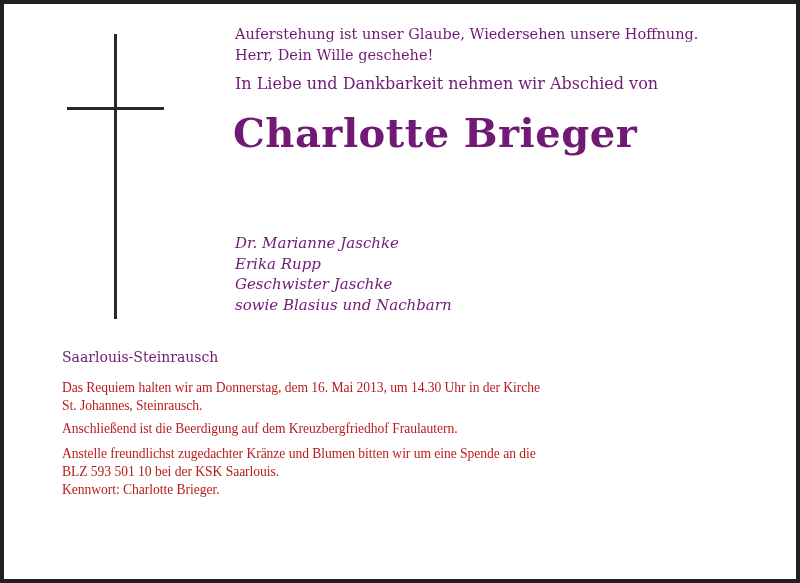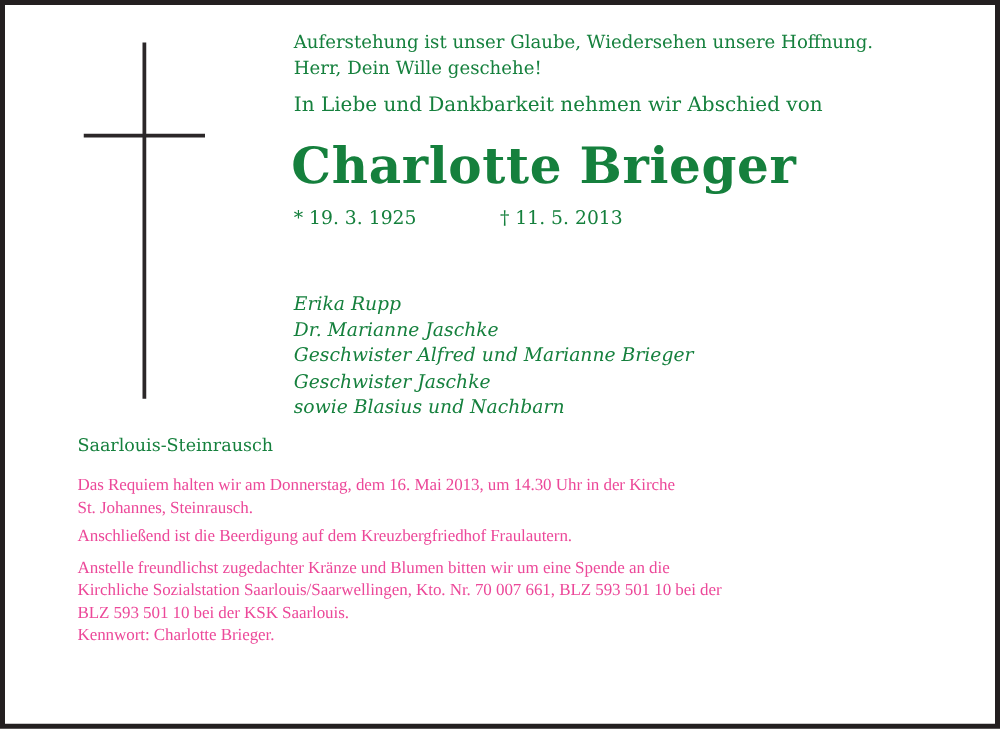--- a/index.html
+++ b/index.html
@@ -1,34 +1,34 @@
 <!DOCTYPE html>
 <html><head>
   <meta charset="utf-8">
   <style>
     html, body { margin: 0; padding: 0; background: #ffffff; }
     body { width: 800px; height: 583px; position: relative; overflow: hidden; }
     .frame {
       position: absolute; left: 0; top: 0; width: 800px; height: 583px;
       box-sizing: border-box; border: 4px solid #231f20; background: #ffffff;
     }
-    .serif { font-family: "DejaVu Serif", "Liberation Serif", serif; color: #15803d; }
+    .serif { font-family: "DejaVu Serif", "Liberation Serif", serif; color: #701a75; }
     .cross-v { position: absolute; left: 110px; top: 30px; width: 3px; height: 285px; background: #2b2728; }
     .cross-h { position: absolute; left: 63px; top: 103px; width: 97px; height: 3px; background: #2b2728; }
     .abs { position: absolute; white-space: nowrap; }
     .motto { left: 231px; top: 20px; font-size: 14.5px; line-height: 21px; }
     .intro { left: 231px; top: 70px; font-size: 16px; line-height: 20px; }
     .name { left: 229px; top: 104px; font-size: 40px; font-weight: bold; line-height: 50px; letter-spacing: 0.5px; }
     .name .gap { display: inline-block; width: 14px; }
     .dates { left: 231px; top: 160px; font-size: 15px; line-height: 20px; }
     .dates .death { position: absolute; left: 165px; top: 0; }
     .mourn { left: 231px; top: 204px; font-size: 15px; line-height: 21px; }
     .mourn-list { left: 231px; top: 229px; font-size: 15px; line-height: 20.5px; font-style: italic; }
     .place { left: 58px; top: 344px; font-size: 14px; line-height: 18px; }
-    .body { left: 58px; font-size: 13.6px; line-height: 18px; font-family: "Liberation Serif", serif; color: #ec4899; letter-spacing: -0.05px; }
+    .body { left: 58px; font-size: 13.6px; line-height: 18px; font-family: "Liberation Serif", serif; color: #b91c1c; letter-spacing: -0.05px; }
     .p1 { top: 375px; }
     .p2 { top: 416px; }
     .p3 { top: 441px; }
     .footer { left: 58px; top: 543px; font-size: 12px; line-height: 16px; }
     .line { display: block; }
   </style>
 </head>
 <body>
 
 <div class="frame">
@@ -42,44 +42,38 @@
     <span class="line">Auferstehung ist unser Glaube, Wiedersehen unsere Hoffnung.</span>
     <span class="line">Herr, Dein Wille geschehe!</span>
   </div>
 
   <div class="abs serif intro">In Liebe und Dankbarkeit nehmen wir Abschied von</div>
 
   <div class="abs serif name">
     <span>Charlotte</span><span class="gap"></span><span>Brieger</span>
   </div>
 
-  <div class="abs serif dates">
-    <span>* 19. 3. 1925</span>
-    <span class="death">† 11. 5. 2013</span>
-  </div>
 
 
   <div class="abs serif mourn-list">
+    <span class="line">Dr. Marianne Jaschke</span>
     <span class="line">Erika Rupp</span>
-    <span class="line">Dr. Marianne Jaschke</span>
-    <span class="line">Geschwister Alfred und Marianne Brieger</span>
     <span class="line">Geschwister Jaschke</span>
     <span class="line">sowie Blasius und Nachbarn</span>
   </div>
 
   <div class="abs serif place">Saarlouis-Steinrausch</div>
 
   <div class="abs body p1">
     <span class="line">Das Requiem halten wir am Donnerstag, dem 16. Mai 2013, um 14.30 Uhr in der Kirche</span>
     <span class="line">St. Johannes, Steinrausch.</span>
   </div>
 
   <div class="abs body p2">Anschließend ist die Beerdigung auf dem Kreuzbergfriedhof Fraulautern.</div>
 
   <div class="abs body p3">
     <span class="line">Anstelle freundlichst zugedachter Kränze und Blumen bitten wir um eine Spende an die</span>
-    <span class="line">Kirchliche Sozialstation Saarlouis/Saarwellingen, Kto. Nr. 70 007 661, BLZ 593 501 10 bei der</span>
     <span class="line">BLZ 593 501 10 bei der KSK Saarlouis.</span>
     <span class="line">Kennwort: Charlotte Brieger.</span>
   </div>
 
 
 </div>
 
 </body></html>

